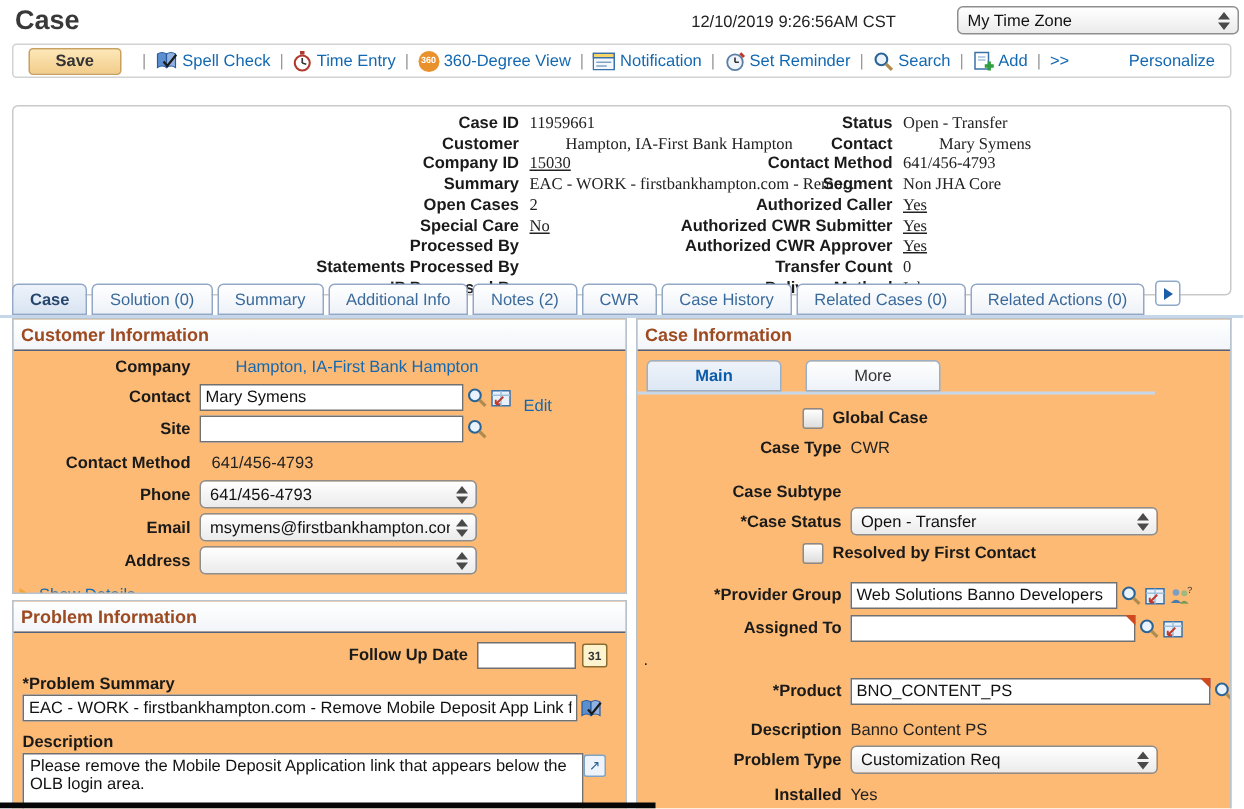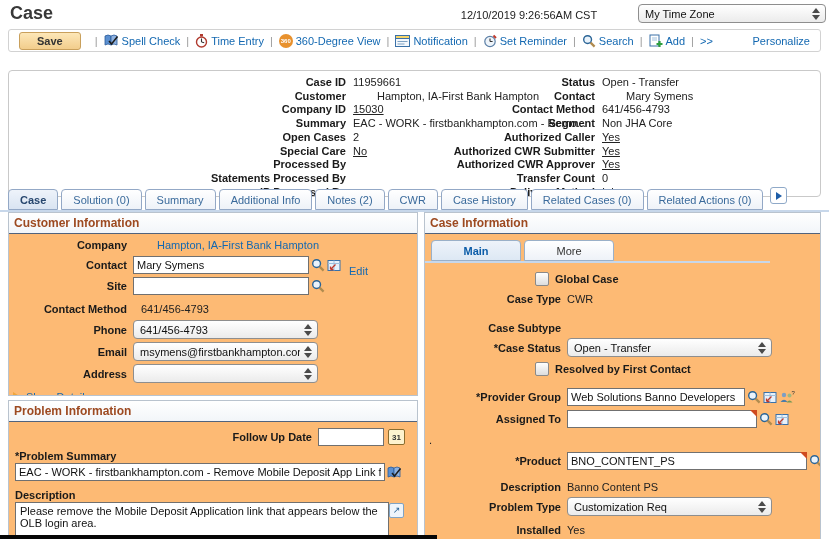--- a/index.html
+++ b/index.html
@@ -35,21 +35,21 @@
   
   .summary-box{position:absolute;left:8px;top:70px;width:813px;height:127px;border:1px solid #c9c9c9;
        border-radius:4px;box-sizing:border-box;}
   .sum-col{position:absolute;top:5px;}
   .sum-left{left:0;}
   .sum-right{left:410px;}
   .srow{display:flex;line-height:13.7px;}
   .srow .lbl{font-weight:bold;color:#1a1a1a;text-align:right;}
   .sum-left .lbl{width:337px;}
   .sum-right .lbl{width:176px;}
-  .srow .val{margin-left:7px;color:#222;white-space:nowrap;}
+  .srow .val{margin-left:7px;color:#222;white-space:nowrap;font-family:Liberation Serif, serif;}
   
   .tabs{position:absolute;left:8px;top:187px;display:flex;gap:3px;height:23px;align-items:flex-end;}
   .tab{border:1px solid #93a8c6;border-radius:4px 4px 0 0;padding:4px 11px 3px;cursor:pointer;
        background:linear-gradient(#ffffff,#eef2f8);color:#3a6a9b;white-space:nowrap;}
   .tab.active{background:linear-gradient(#eef3fa,#d9e4f2);color:#26466e;font-weight:bold;}
   .tabline{position:absolute;left:0;top:210px;width:829px;height:2px;background:#c7d7ea;}
   .next-tabs{width:15px;height:15px;border:1px solid #8fa9c8;border-radius:3px;background:#fff;
        display:inline-flex;align-items:center;justify-content:center;margin:0 0 6px 4px;cursor:pointer;}
   .next-tabs i{width:0;height:0;border-top:4px solid transparent;border-bottom:4px solid transparent;
        border-left:6px solid #1d5da8;display:block;}
@@ -75,21 +75,21 @@
        border-left:8px solid #f0a63c;display:inline-block;margin-right:5px;}
   .show-details{display:inline-flex;align-items:center;margin:8px 0 0 4px;color:#1368b1;}
   .edit-link{position:absolute;left:340px;top:52px;color:#1368b1;}
   .plabel{font-weight:bold;margin:4px 0 1px 6px;}
   .ta-wrap{position:relative;margin-left:6px;}
   textarea{width:364px;height:60px;border:1px solid #707070;font-family:inherit;font-size:11px;padding:2px 4px;
        resize:none;overflow:hidden;color:#111;}
   .exp{position:absolute;left:374px;top:1px;width:13px;height:13px;border:1px solid #7fa3c4;background:#eef4fa;
        color:#2a6496;font-size:9px;line-height:12px;text-align:center;border-radius:2px;cursor:pointer;}
   
-  .subtabs{display:flex;gap:3px;margin:6px 0 0 6px;align-items:center;}
+  .subtabs{display:flex;gap:16px;margin:6px 0 0 6px;align-items:center;}
   .subtab{border:1px solid #9ab0c8;border-radius:4px 4px 0 0;padding:4px 0 3px;width:88px;text-align:center;
        background:linear-gradient(#ffffff,#eef2f8);color:#333;cursor:pointer;}
   .subtab.active{background:linear-gradient(#eef3fa,#dde8f4);color:#0b5ca8;font-weight:bold;}
   .subtabline{height:2px;background:#c7d7ea;width:345px;}
   .crow{display:flex;align-items:center;min-height:16px;margin-top:4px;}
   .clabel{width:136px;text-align:right;font-weight:bold;padding-right:6px;flex:none;}
   .cval{color:#222;}
   .checkbox{width:12px;height:12px;border:1px solid #8a8a8a;border-radius:2px;background:linear-gradient(#fff,#ddd);
        display:inline-block;flex:none;margin-right:6px;cursor:pointer;}
   .cbrow{margin-left:110px;display:flex;align-items:center;font-weight:bold;}

